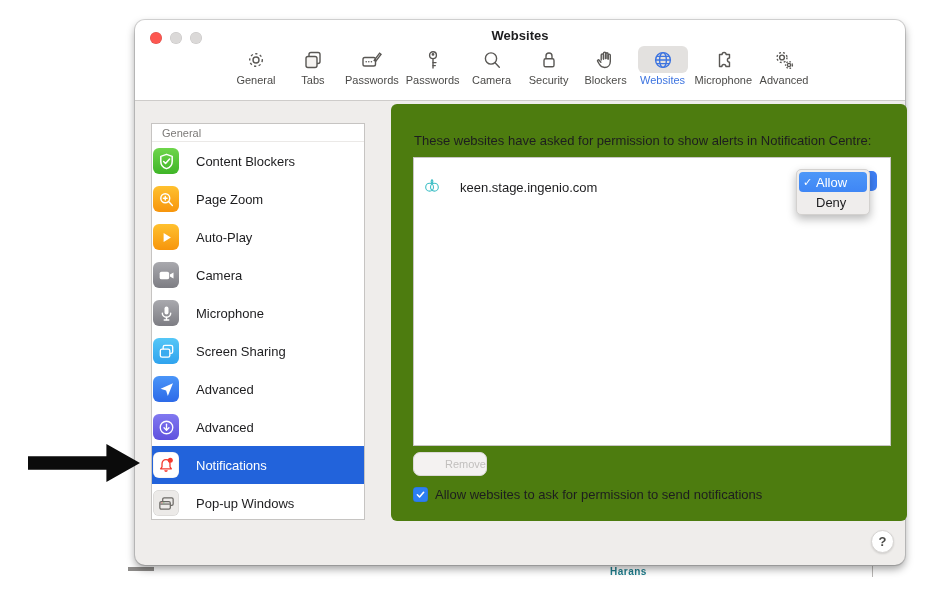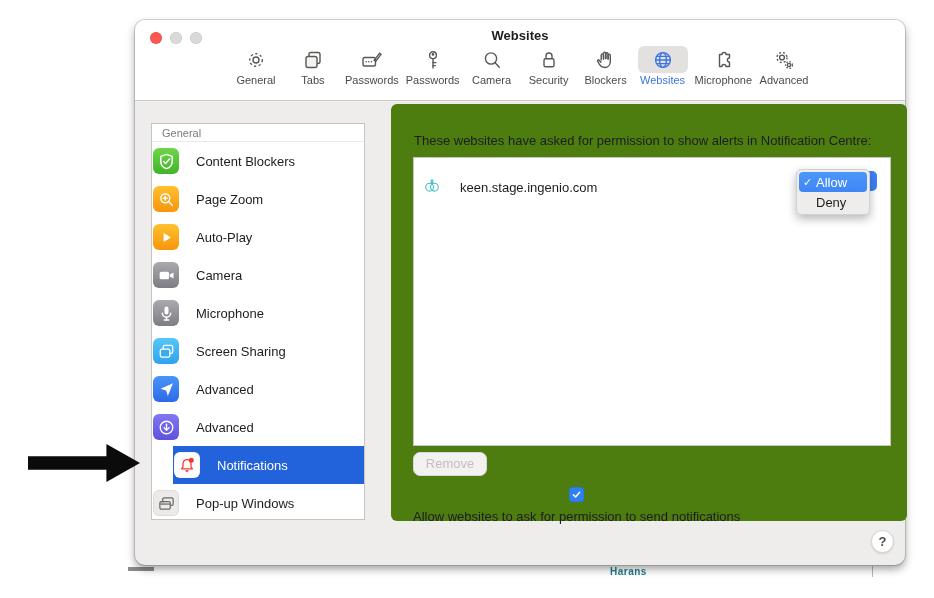--- a/index.html
+++ b/index.html
@@ -31,21 +31,21 @@
   
   .content { position:absolute; left:0; top:81px; right:0; bottom:0;
     border-radius:0 0 10px 10px; }
 
   .sidebar-box { position:absolute; left:16px; top:22px; width:214px; height:397px;
     background:#fff; border:1px solid #C6C4C2; overflow:hidden; }
   .sidebar-header { font-size:11px; color:#7C7A78; padding:3px 0 2px 10px;
     border-bottom:1px solid #EBE9E7; }
   .side-row { height:38px; display:flex; align-items:center; gap:17px;
     padding-left:1px; font-size:13px; color:#1d1d1f; }
-  .side-row.selected { background:#2263DB; color:#fff;margin-left:21px; }
+  .side-row.selected { background:#2263DB; color:#fff; }
   .tile { width:26px; height:26px; border-radius:6px; flex:0 0 auto;
     display:flex; align-items:center; justify-content:center; }
   .tile svg { display:block; }
   .t-green { background:linear-gradient(#6ED54B,#3FB527); }
   .t-orange { background:linear-gradient(#FFC12F,#F7950C); }
   .t-gray { background:linear-gradient(#A9A9AE,#7D7D83); }
   .t-cyan { background:linear-gradient(#55C7F7,#2FA3EE); }
   .t-blue { background:linear-gradient(#4A95F8,#2D6AE8); }
   .t-violet { background:linear-gradient(#8178F0,#5F51DE); }
   .t-white { background:#fff; box-shadow:inset 0 0 0 .5px rgba(0,0,0,.08); }
@@ -63,22 +63,22 @@
   .menu { position:absolute; left:405px; top:65px; width:74px;
     background:#EFEDEC; border:1px solid #D3D1CF; border-radius:5px;
     box-shadow:0 4px 10px rgba(0,0,0,.28); padding:2px; }
   .menu-item { height:20px; display:flex; align-items:center; font-size:13px;
     color:#1d1d1f; border-radius:4px; }
   .menu-item .check { width:17px; text-align:center; font-size:11px; }
   .menu-item.highlight { background:linear-gradient(#4D97F8,#3F86F5); color:#fff; }
 
   .remove-btn { position:absolute; left:22px; top:348px; width:74px; height:24px;
     background:#F4F2F1; border:1px solid #DBD9D7; border-radius:7px;
-    font-size:13px; color:#C1BFBD; text-align:center; line-height:22px; }
-  .cb-row { position:absolute; left:22px; top:383px; display:flex; align-items:center; gap:7px;flex-direction:column; }
+    font-size:11px; color:#C1BFBD; text-align:right; line-height:22px; }
+  .cb-row { position:absolute; left:22px; top:383px; display:flex; align-items:center; gap:7px; }
   .checkbox { width:15px; height:15px; border-radius:3.5px; background:#2D7FF2;
     display:flex; align-items:center; justify-content:center;
     box-shadow:inset 0 0 0 .5px rgba(0,0,0,.1); }
   .cb-label { font-size:13px; color:#1d1d1f; }
 
   .help-btn { position:absolute; left:736px; top:429px; width:23px; height:23px;
     border-radius:50%; background:#fff; border:1px solid #D6D4D2;
     box-shadow:0 1px 2px rgba(0,0,0,.12); text-align:center; line-height:21px;
     font-size:13px; font-weight:bold; color:#4a4a48; }
 

